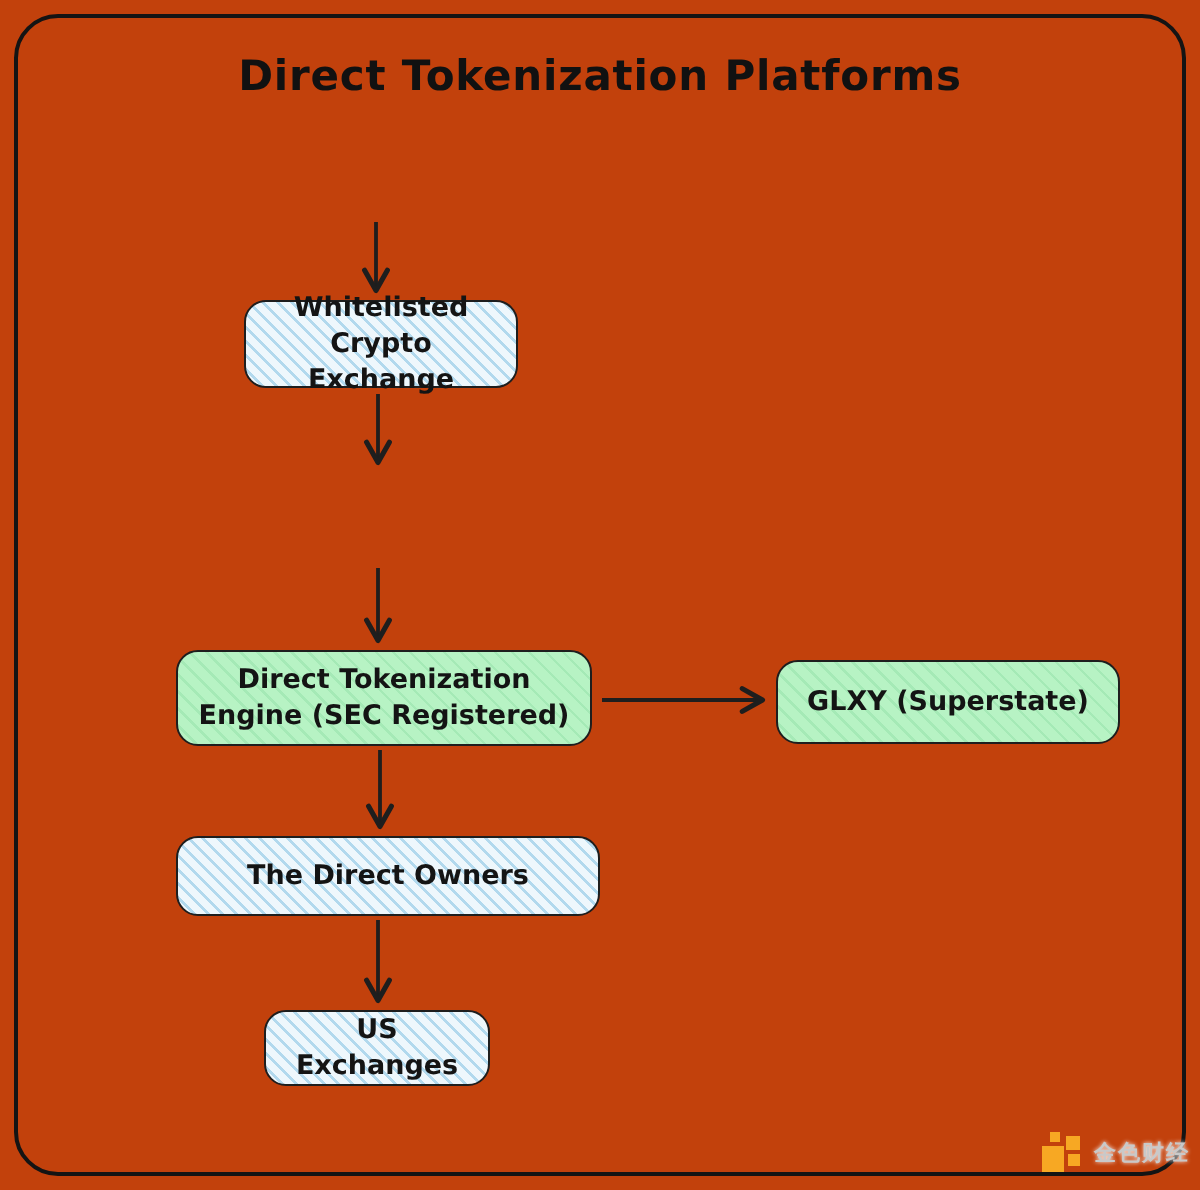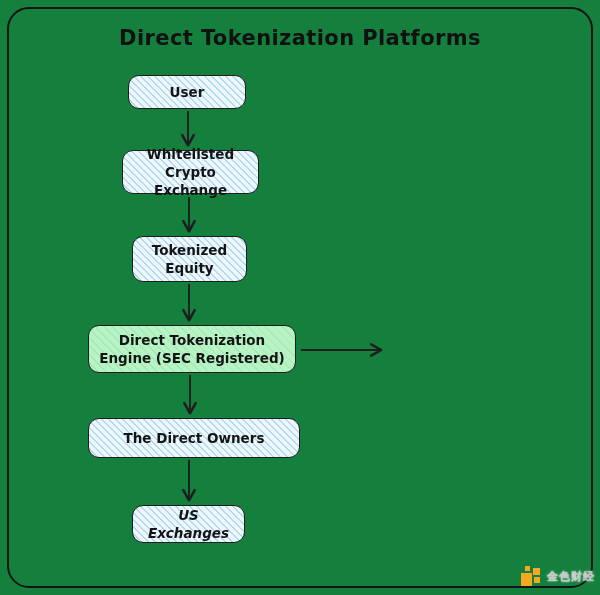--- a/index.html
+++ b/index.html
@@ -5,21 +5,21 @@
   html, body {
     margin: 0;
     padding: 0;
     background: #ffffff;
     font-family: "DejaVu Sans", "Liberation Sans", sans-serif;
   }
   .canvas {
     position: relative;
     width: 600px;
     height: 595px;
-    background: #15803d;
+    background: #c2410c;
     overflow: hidden;
   }
   .frame {
     position: absolute;
     left: 7px; top: 7px; right: 7px; bottom: 7px;
     border: 2.5px solid #141414;
     border-radius: 22px;
     pointer-events: none;
   }
   .title {
@@ -67,21 +67,21 @@
       rgba(255,255,255,0) 1.2px,
       rgba(255,255,255,0) 6px
     );
   }
   #node-user          { left: 128px; top: 75px;  width: 118px; height: 34px; }
   #node-whitelisted   { left: 122px; top: 150px; width: 137px; height: 44px; }
   #node-tokenized     { left: 132px; top: 236px; width: 115px; height: 46px; }
   #node-engine        { left: 88px;  top: 325px; width: 208px; height: 48px; }
   #node-glxy          { left: 388px; top: 330px; width: 172px; height: 42px; }
   #node-owners        { left: 88px;  top: 418px; width: 212px; height: 40px; }
-  #node-us-exchanges  { left: 132px; top: 505px; width: 113px; height: 38px; font-style: italic; }
+  #node-us-exchanges  { left: 132px; top: 505px; width: 113px; height: 38px; }
 
   .arrows {
     position: absolute;
     left: 0; top: 0;
     width: 600px;
     height: 595px;
     pointer-events: none;
   }
 
   .watermark {
@@ -103,24 +103,23 @@
 </style>
 </head>
 <body>
 
 <div class="canvas">
 
   <div class="frame"></div>
 
   <h1 class="title">Direct Tokenization Platforms</h1>
 
-  <div class="node blue" id="node-user">User</div>
   <div class="node blue" id="node-whitelisted">Whitelisted Crypto Exchange</div>
-  <div class="node blue" id="node-tokenized">Tokenized Equity</div>
   <div class="node green" id="node-engine">Direct Tokenization Engine (SEC Registered)</div>
+  <div class="node green" id="node-glxy">GLXY (Superstate)</div>
   <div class="node blue" id="node-owners">The Direct Owners</div>
   <div class="node blue" id="node-us-exchanges">US Exchanges</div>
 
   <svg class="arrows" viewBox="0 0 600 595" xmlns="http://www.w3.org/2000/svg">
     <defs>
       <marker id="arrowhead" viewBox="0 0 12 12" refX="9" refY="6" markerWidth="8" markerHeight="8" orient="auto-start-reverse">
         <path d="M2,1.5 L10,6 L2,10.5" fill="none" stroke="#1e1e1e" stroke-width="2" stroke-linecap="round" stroke-linejoin="round"></path>
       </marker>
     </defs>
     <line x1="188" y1="111" x2="188" y2="144" stroke="#1e1e1e" stroke-width="1.9" marker-end="url(#arrowhead)"></line>

